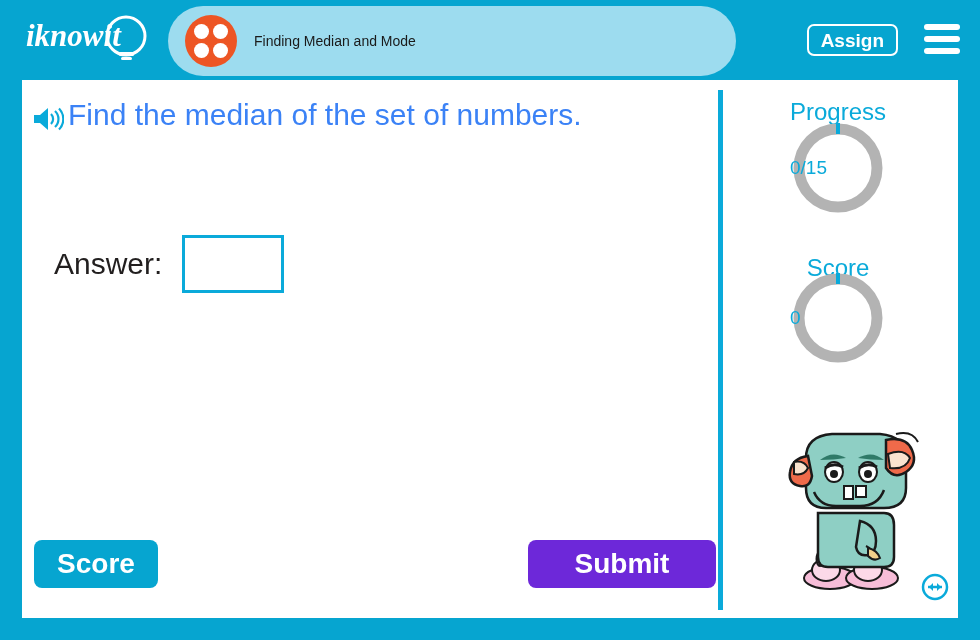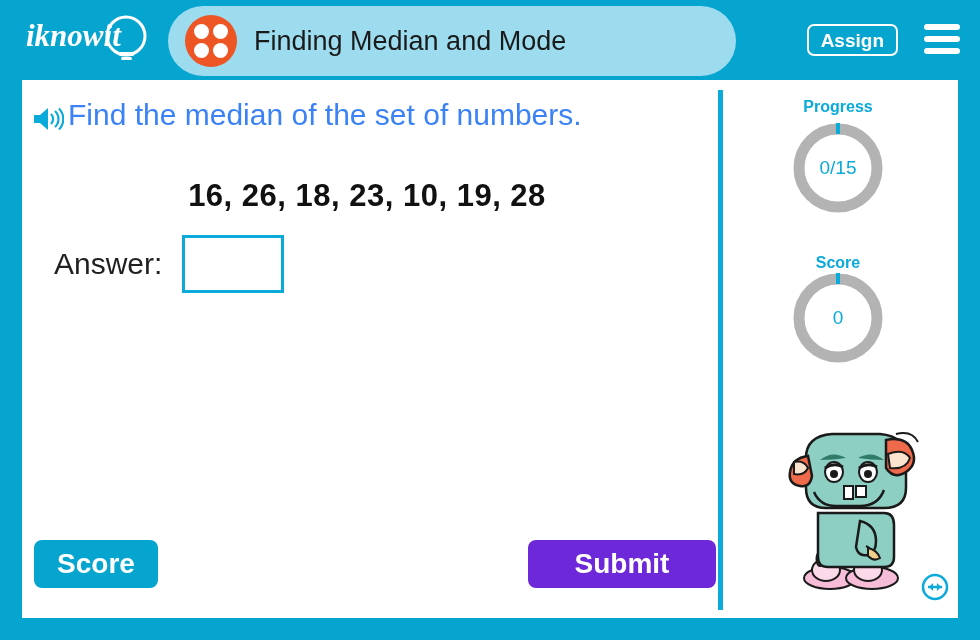--- a/index.html
+++ b/index.html
@@ -70,21 +70,21 @@
   .dice-icon i.d2 { left: 28px; top: 9px; }
   .dice-icon i.d3 { left: 9px;  top: 28px; }
   .dice-icon i.d4 { left: 28px; top: 28px; }
 
   .title-text {
     position: absolute;
     left: 86px;
     top: 0;
     height: 53px;
     line-height: 70px;
-    font-size: 27px;
+    font-size: 14px;
     color: #1a1a1a;
     white-space: nowrap;
   }
 
   .assign-button {
     position: absolute;
     right: 82px;
     top: 24px;
     height: 32px;
     padding: 0 12px;
@@ -220,38 +220,37 @@
     top: 460px;
     width: 188px;
     height: 48px;
     background: #6d28d9;
   }
 
   .meter-label {
     position: absolute;
     width: 160px;
     text-align: center;
-    font-size: 16px;
-    font-weight: bold;
+    font-size: 24px;
+    font-weight: normal;
     color: #0aaada;
   }
   .ring {
     position: absolute;
     width: 96px;
     height: 96px;
   }
   .ring svg { display: block; }
   .ring-value {
     position: absolute;
     left: 0;
     top: 0;
     width: 96px;
     height: 96px;
     line-height: 96px;
-    text-align: center;
     font-size: 19px;
     color: #0aaada;
   }
 
   .progress-label { left: 736px; top: 18px; }
   .progress-ring  { left: 768px; top: 40px; }
   .score-label    { left: 736px; top: 168px; margin-top: 6px; }
   .score-ring     { left: 768px; top: 190px; }
 
   .mascot {
@@ -317,21 +316,20 @@
       <svg width="32" height="26" viewBox="0 0 32 26" aria-hidden="true">
         <path d="M2 9 h6 L16 2 v22 L8 17 H2 Z" fill="#0aaada"></path>
         <path d="M19 8 a7 7 0 0 1 0 10" fill="none" stroke="#0aaada" stroke-width="2.2"></path>
         <path d="M23 5 a11 11 0 0 1 0 16" fill="none" stroke="#0aaada" stroke-width="2.2"></path>
         <path d="M27 2.5 a15 15 0 0 1 0 21" fill="none" stroke="#0aaada" stroke-width="2.2"></path>
       </svg>
     </div>
 
     <div class="question-text">Find the median of the set of numbers.</div>
 
-    <div class="numbers-row">16, 26, 18, 23, 10, 19, 28</div>
 
     <div class="answer-row">
       <span class="answer-label">Answer:</span>
       <input class="answer-input" type="text" value="" style="">
     </div>
 
     <button class="btn hint-button">Score</button>
     <button class="btn submit-button">Submit</button>
 
     <div class="meter-label progress-label">Progress</div>

